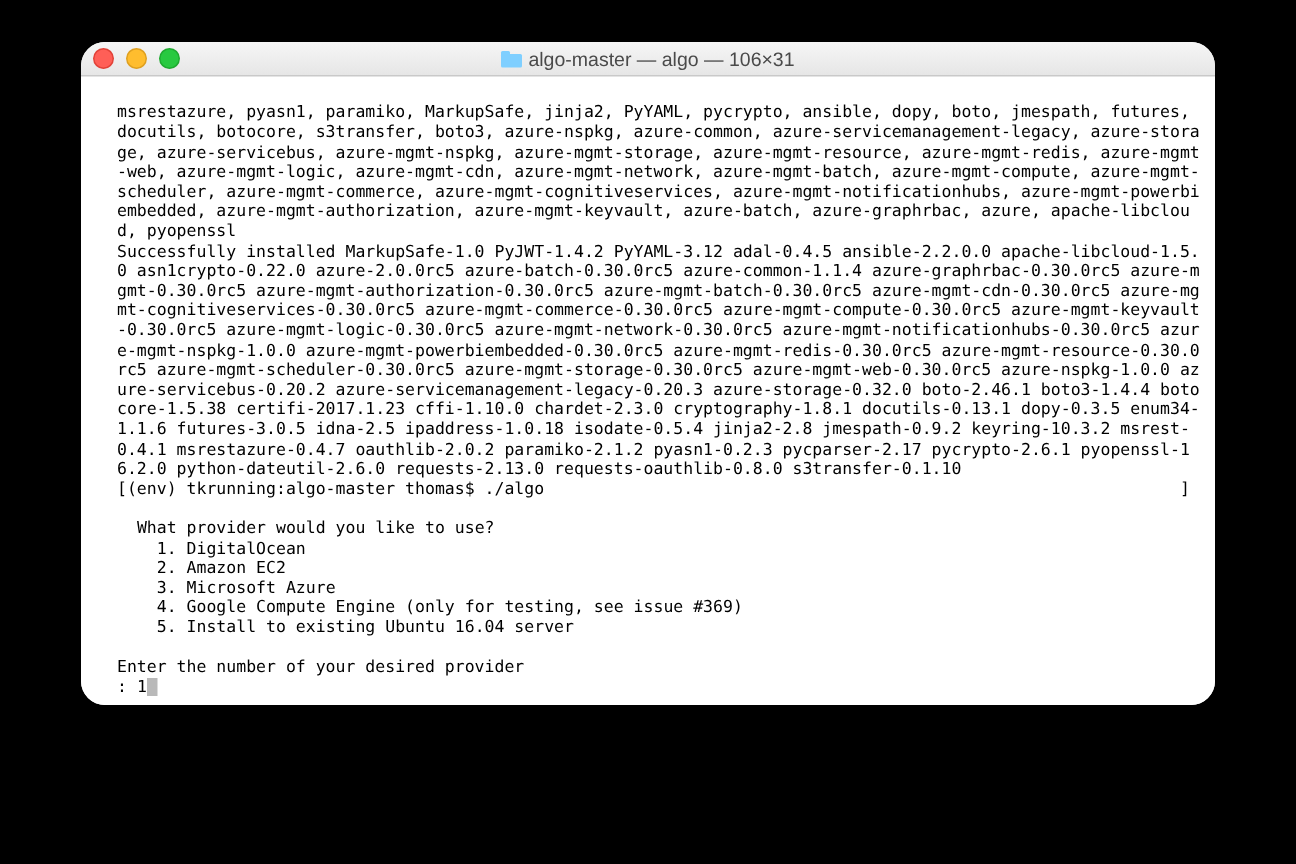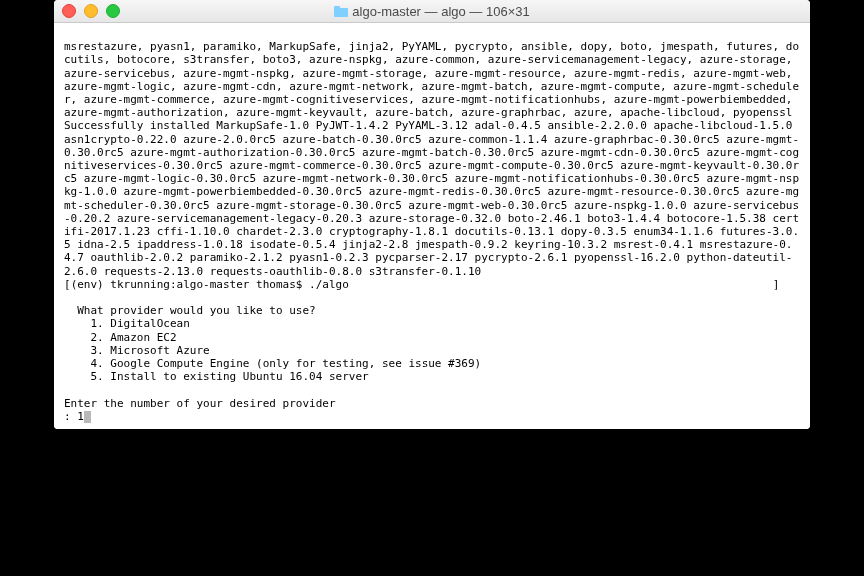--- a/index.html
+++ b/index.html
@@ -7,24 +7,24 @@
     padding: 0;
     width: 864px;
     height: 576px;
     background: #000;
     font-family: "Menlo", "Monaco", "Consolas", monospace;
     overflow: hidden;
   }
   .window {
     position: absolute;
     left: 54px;
-    top: 0;
+    top: 28px;
     width: 756px;
     background: #fff;
-    border-radius: 4px;
+    border-radius: 16px;
     box-shadow: 0 18px 40px rgba(0,0,0,0.5), 0 0 0 1px rgba(0,0,0,0.15);
     overflow: hidden;
   }
   .titlebar {
     height: 22px;
     background: linear-gradient(#f6f6f6, #e6e6e6);
     border-bottom: 1px solid #c9c9c9;
     display: flex;
     align-items: center;
     position: relative;
@@ -75,21 +75,21 @@
     left: 0; top: 0;
     width: 6px; height: 3px;
     background: #7fcfff;
     border-radius: 1px 1px 0 0;
   }
   .terminal {
     background: #fff;
     color: #000;
     font-size: 11px;
     line-height: 13.2px;
-    padding: 4px 6px 6px 10px;
+    padding: 4px 6px 6px 24px;
     white-space: pre-wrap;
     word-break: break-all;
     font-family: "Menlo", "Monaco", "Consolas", monospace;
   }
   .prompt-line {
     white-space: pre;
   }
   .cursor {
     display: inline-block;
     width: 7px;

